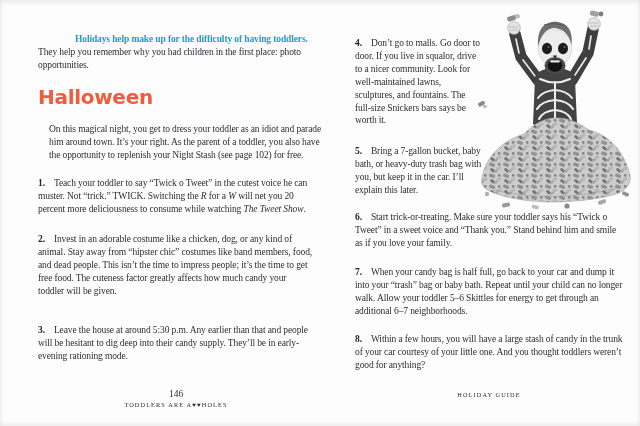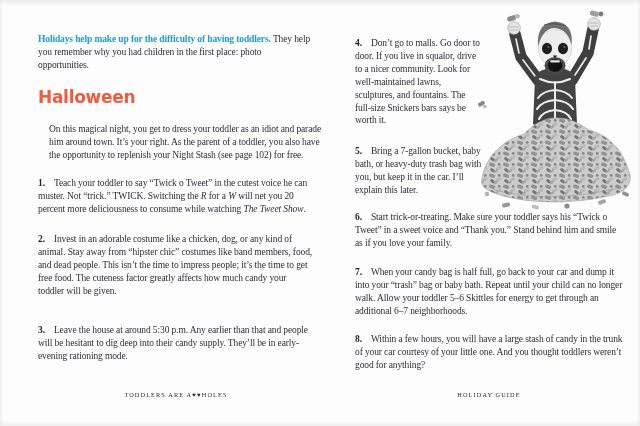--- a/index.html
+++ b/index.html
@@ -12,25 +12,25 @@
     position:relative;width:640px;height:426px;background:#fdfdfd;
     box-shadow: inset 0 3px 4px rgba(0,0,0,0.07), inset 0 -3px 4px rgba(0,0,0,0.06);
   }
   .page-block{position:absolute;}
   .col-left{left:38px;width:276px;}
   .col-right{left:355px;width:268px;}
   .body-text{
     font-size:9.5px;line-height:12.9px;letter-spacing:-0.12px;
     color:#2d2d36;text-align:left;
   }
-  .intro-lead{color:#1e9ad2;font-weight:bold;}
+  .intro-lead{color:#1e9ad2;font-weight:bold;margin-left:37px;}
   .intro-rest{font-weight:normal;}
   h1.halloween{
     margin:0;font-family:"DejaVu Sans", sans-serif;
-    font-size:17px;line-height:22px;font-weight:bold;
+    font-size:20px;line-height:22px;font-weight:bold;
     color:#f15b3e;letter-spacing:-0.3px;
   }
   .num{font-weight:bold;color:#23232e;margin-right:9px;}
   .footer{ text-align:center;color:#2d2d36;}
   .footer .pgnum{font-size:9.5px;line-height:10px;display:block;}
   .footer .running{font-size:6.3px;letter-spacing:1.1px;line-height:9px;display:block;margin-top:1px;}
   .illus{position:absolute;left:474px;top:8px;width:164px;height:202px;}
   i{font-style:italic;}
 </style>
 </head>
@@ -54,20 +54,21 @@
 
     <div class="page-block col-left body-text" style="top:233px">
       <b class="num">2.</b><span>Invest in an adorable costume like a chicken, dog, or any kind of animal. Stay away from “hipster chic” costumes like band members, food, and dead people. This isn’t the time to impress people; it’s the time to get free food. The cuteness factor greatly affects how much candy your toddler will be given.</span>
     </div>
 
     <div class="page-block col-left body-text" style="top:324px">
       <b class="num">3.</b><span>Leave the house at around 5:30 p.m. Any earlier than that and people will be hesitant to dig deep into their candy supply. They’ll be in early-evening rationing mode.</span>
     </div>
 
     <div class="page-block col-left footer" style="top:389px">
+      <span class="pgnum">146</span>
       <span class="running">TODDLERS ARE A♥♥HOLES</span>
     </div>
   </div>
 
   <div>
 
     <div class="page-block col-right body-text" style="top:37px;width:126px">
       <b class="num">4.</b><span>Don’t go to malls. Go door to door. If you live in squalor, drive to a nicer community. Look for well-maintained lawns, sculptures, and fountains. The full-size Snickers bars says be worth it.</span>
     </div>
 

